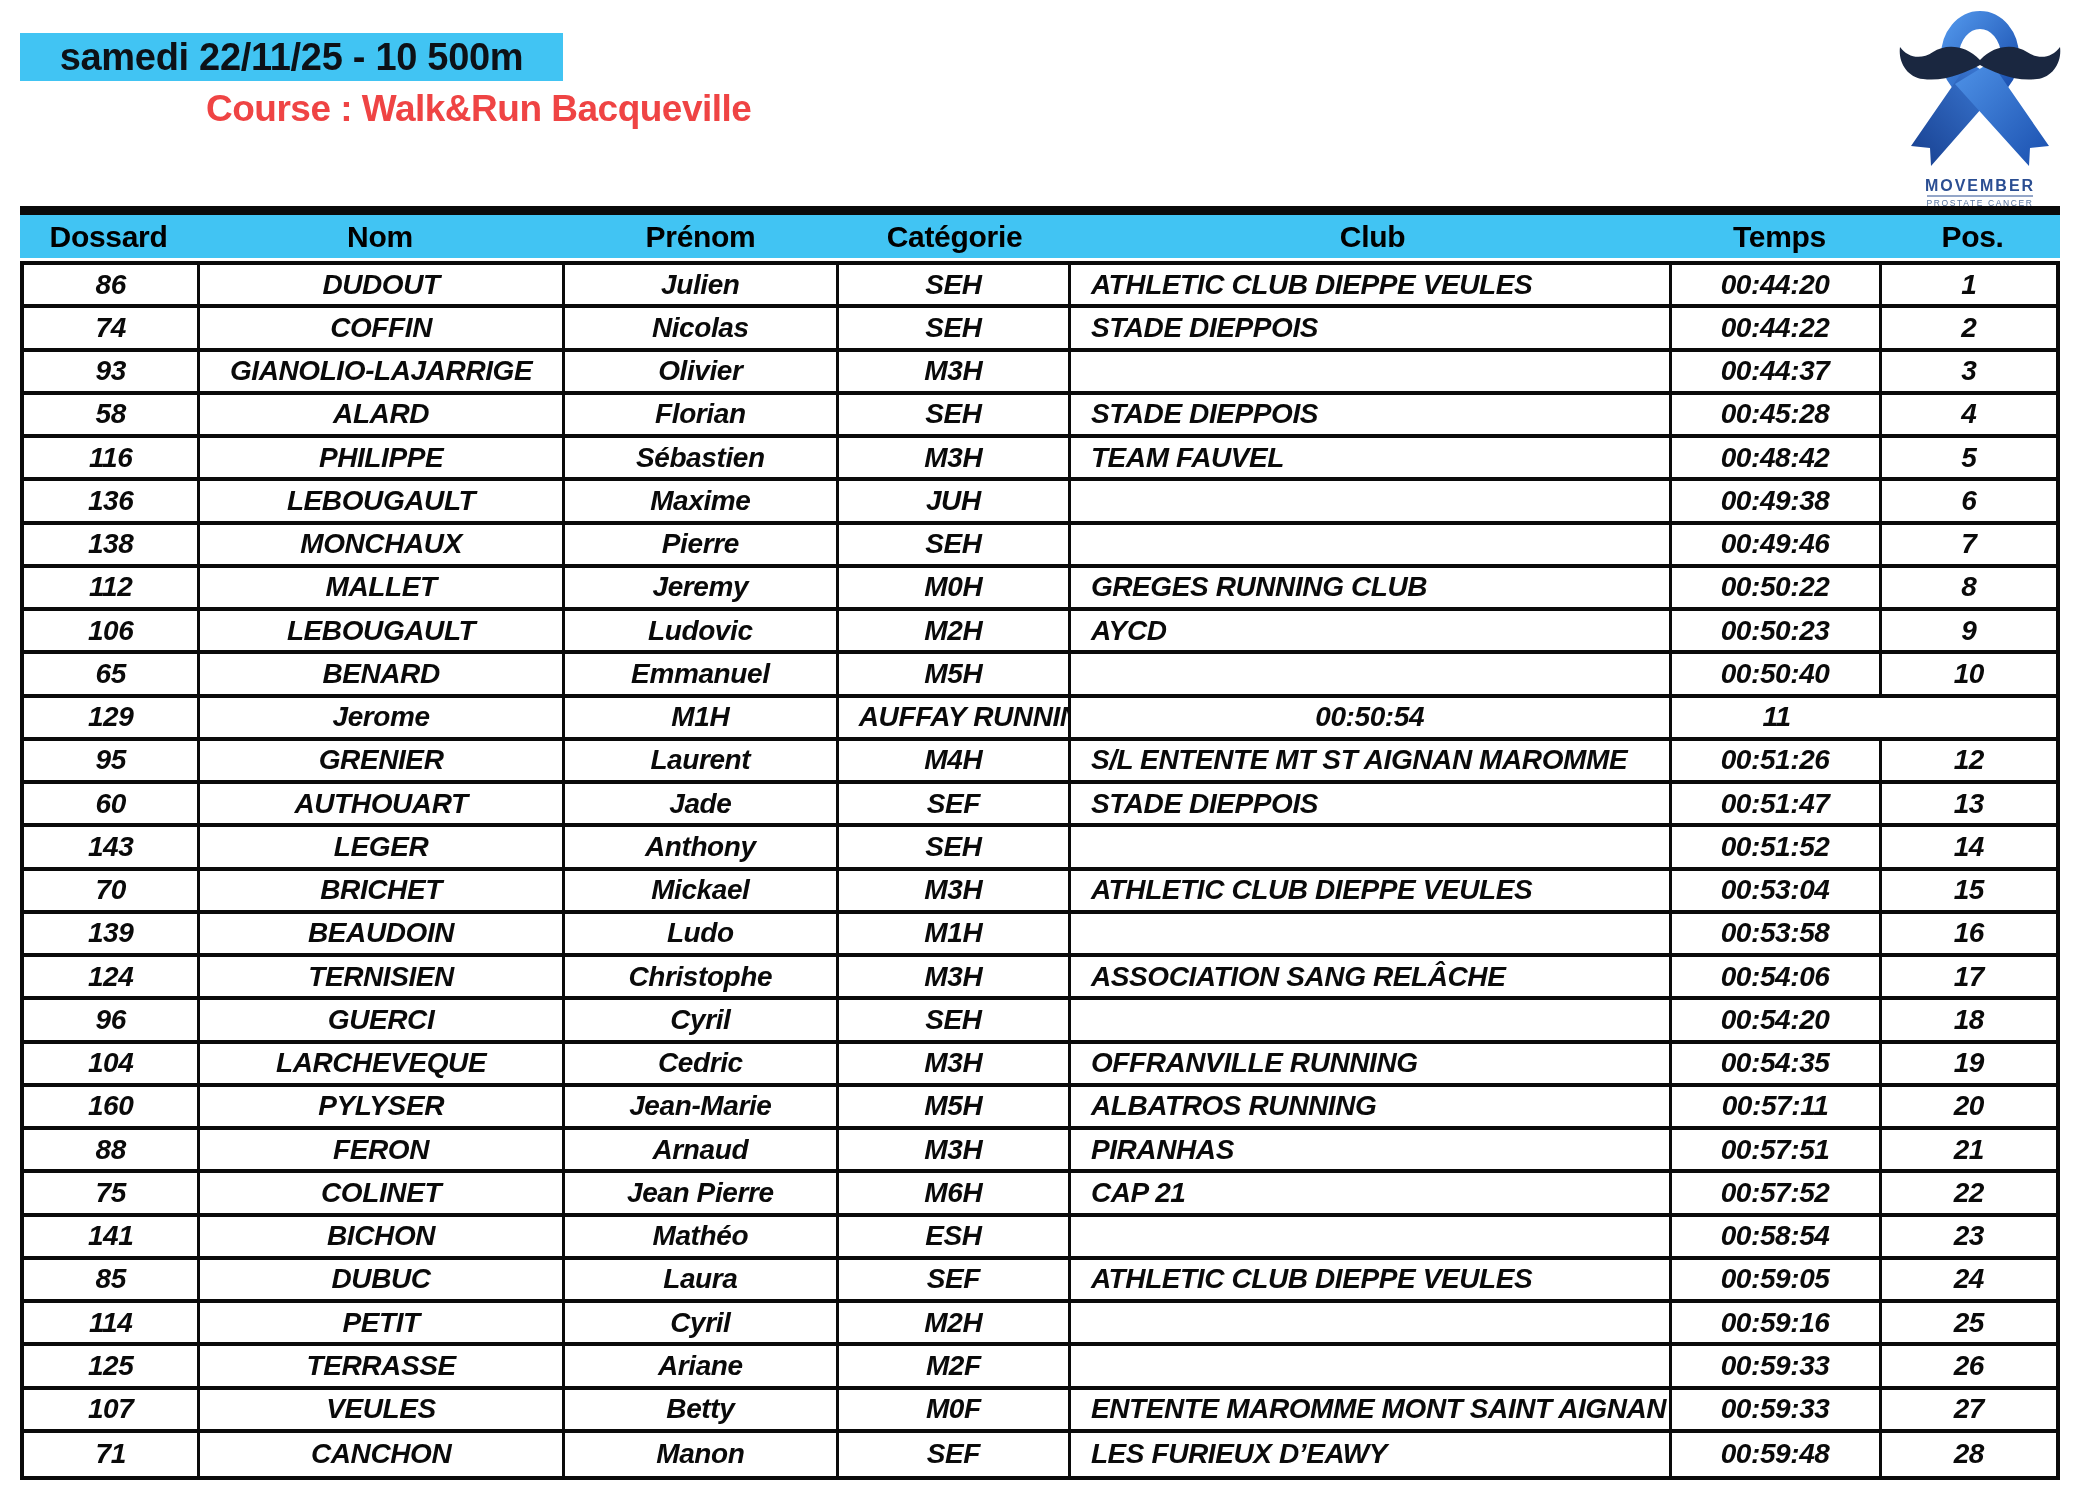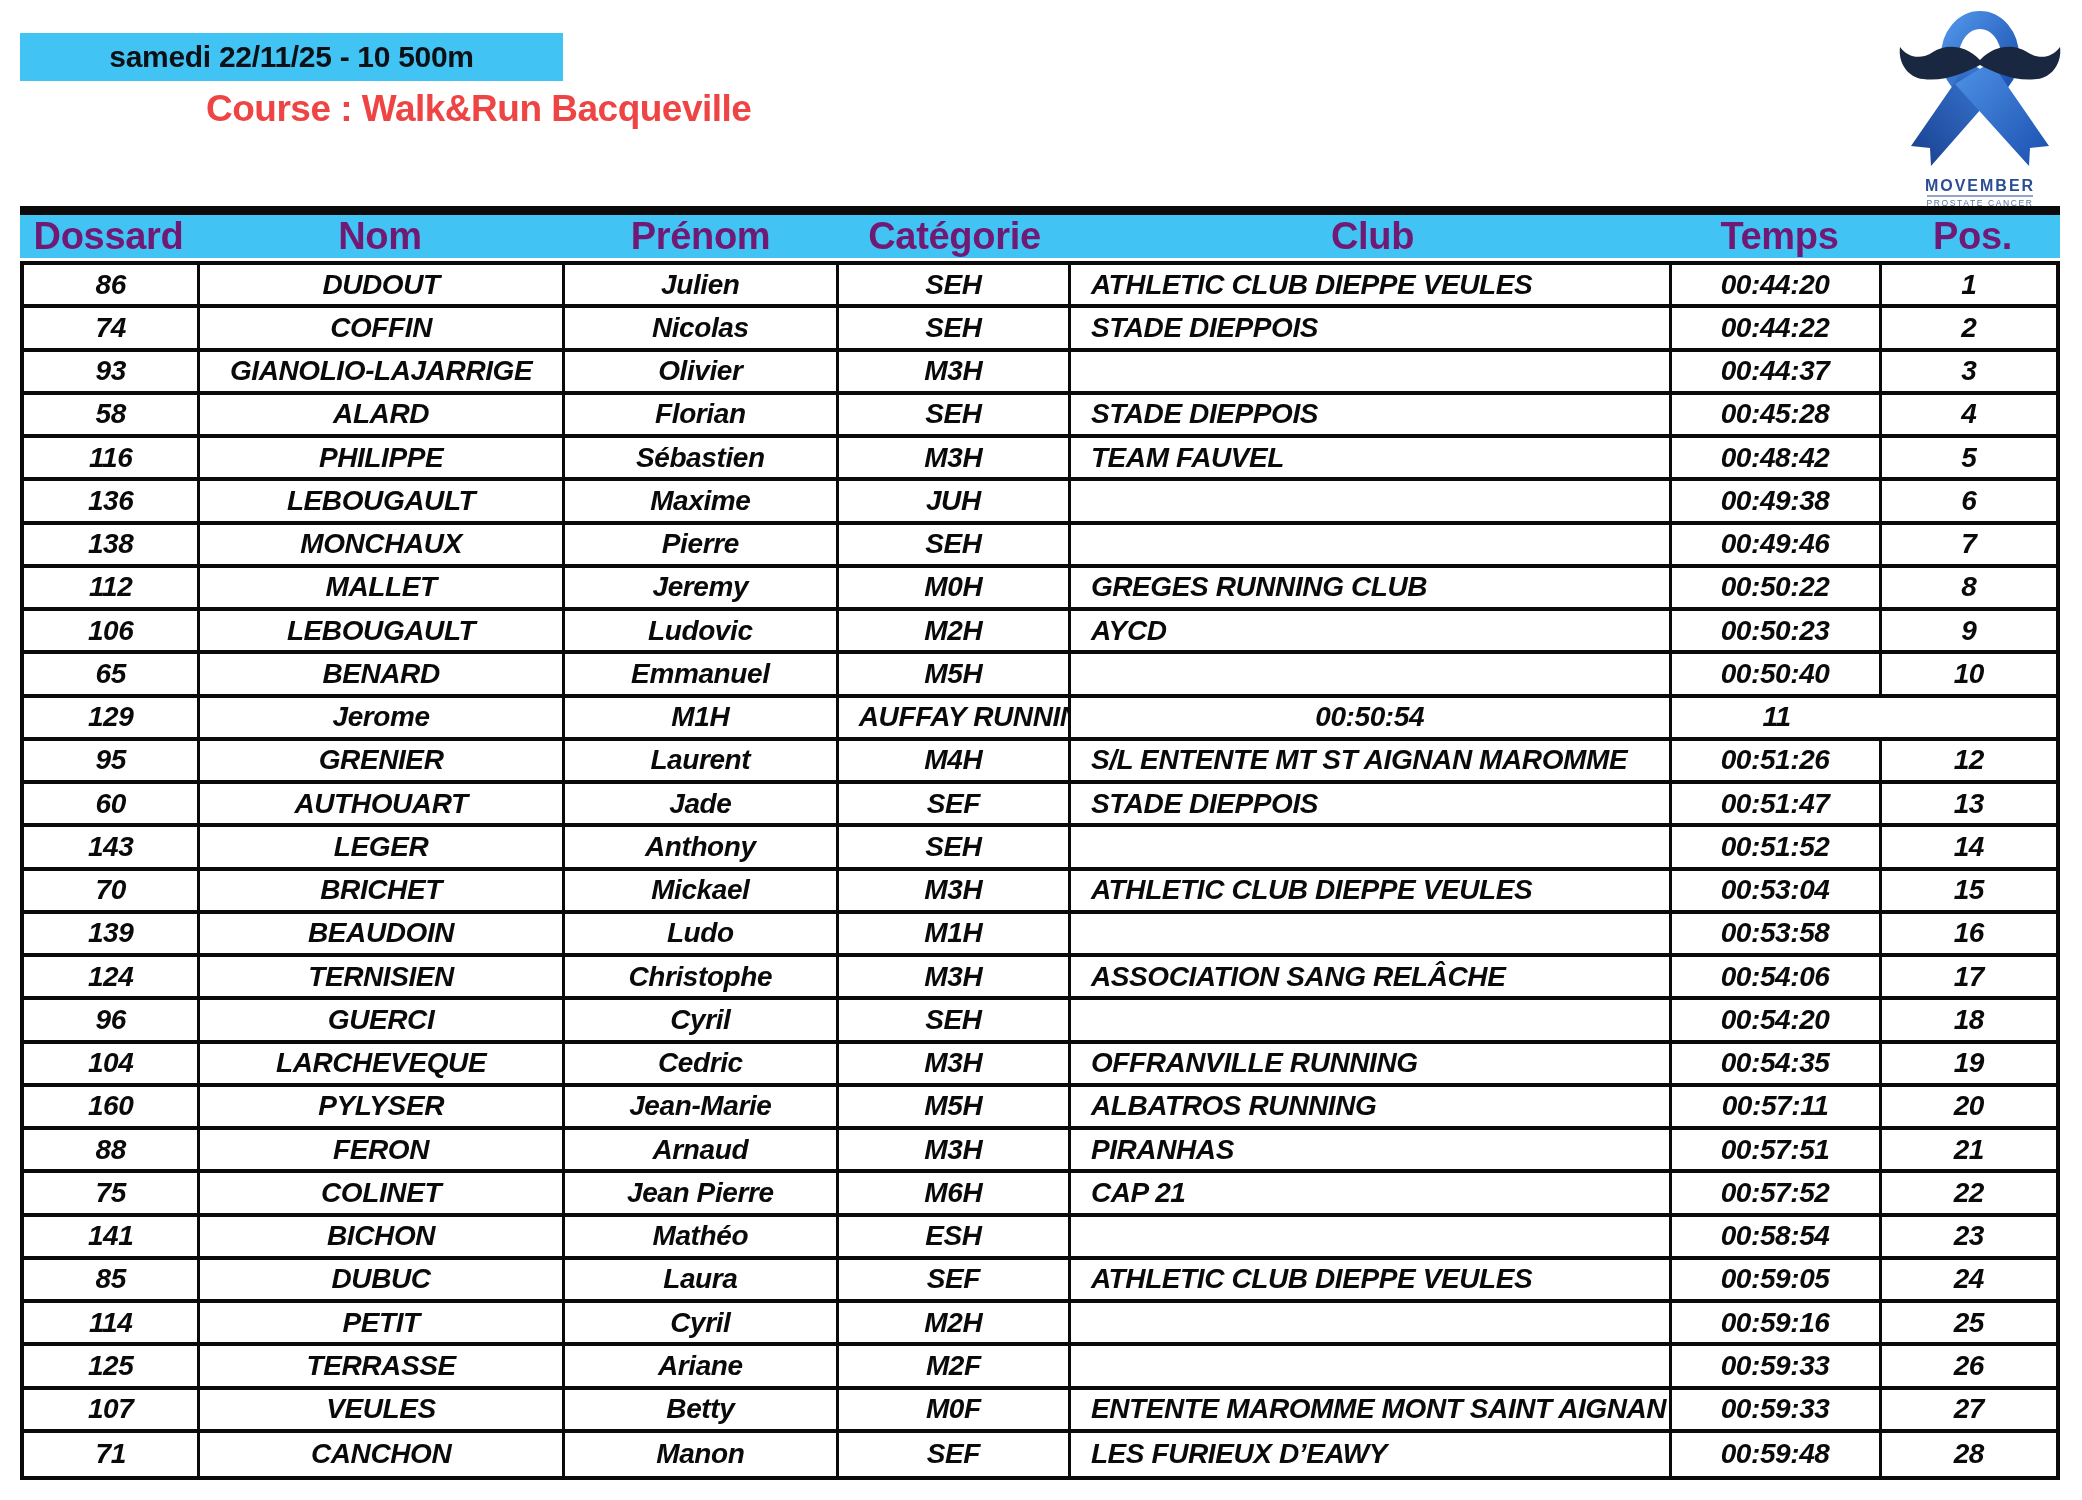--- a/index.html
+++ b/index.html
@@ -13,21 +13,21 @@
     font-family: "Liberation Sans", sans-serif;
     color: #0a0a0a;
   }
   
   .date-band {
     position: absolute;
     left: 20px; top: 33px;
     width: 543px; height: 48px;
     background: #41c4f3;
     display: flex; align-items: center; justify-content: center;
-    font-size: 30px; font-weight: 700; letter-spacing: -0.3px;
+    font-size: 38px; font-weight: 700; letter-spacing: -0.3px;
     color: #0d1117;
   }
   
   .course-title {
     position: absolute;
     left: 206px; top: 88px;
     font-size: 37px; font-weight: 700; letter-spacing: -0.5px;
     color: #ef4444;
     white-space: nowrap;
   }
@@ -47,22 +47,22 @@
   .top-rule { height: 9px; background: #0a0a0a; }
   .header-row {
     height: 43px;
     background: #41c4f3;
     display: grid;
     grid-template-columns: var(--cols);
     align-items: center;
   }
   .hcell {
     text-align: center;
-    font-size: 38px; font-weight: 700; letter-spacing: -0.3px;
-    color: #701a75;
+    font-size: 30px; font-weight: 700; letter-spacing: -0.3px;
+    color: #000000;
     overflow: hidden; white-space: nowrap;
   }
   .tbody {
     margin-top: 3px;
     height: 1219px;
     border: 4px solid #0a0a0a;
     display: grid;
     grid-template-rows: repeat(28, 1fr);
     background: #ffffff;
   }

